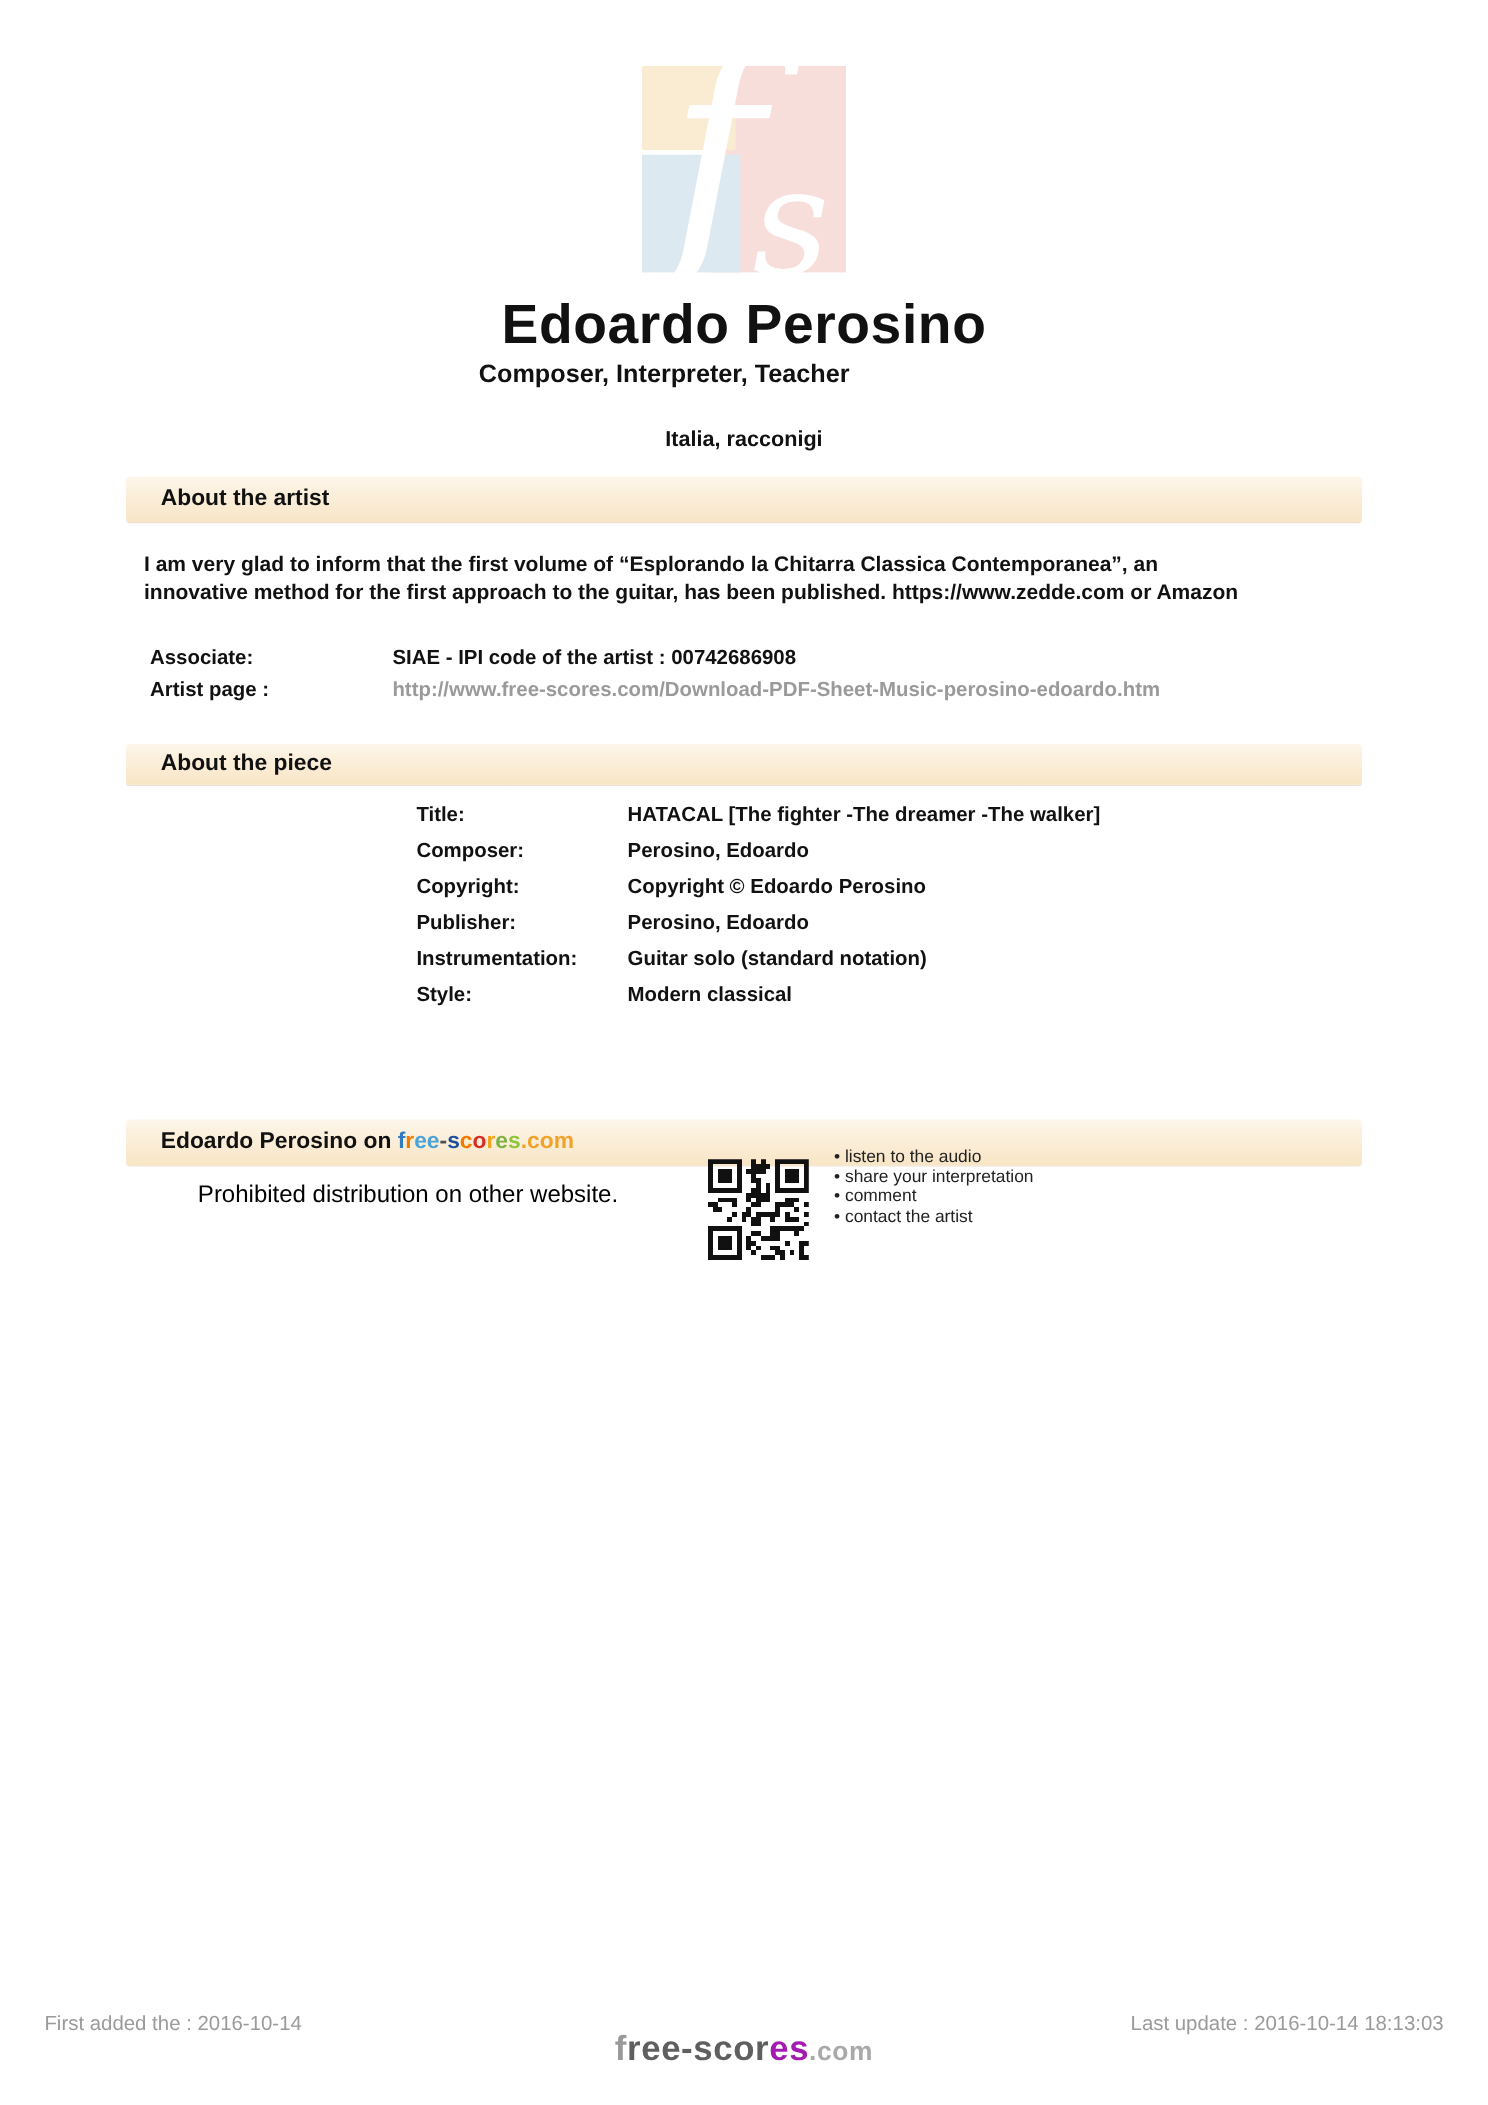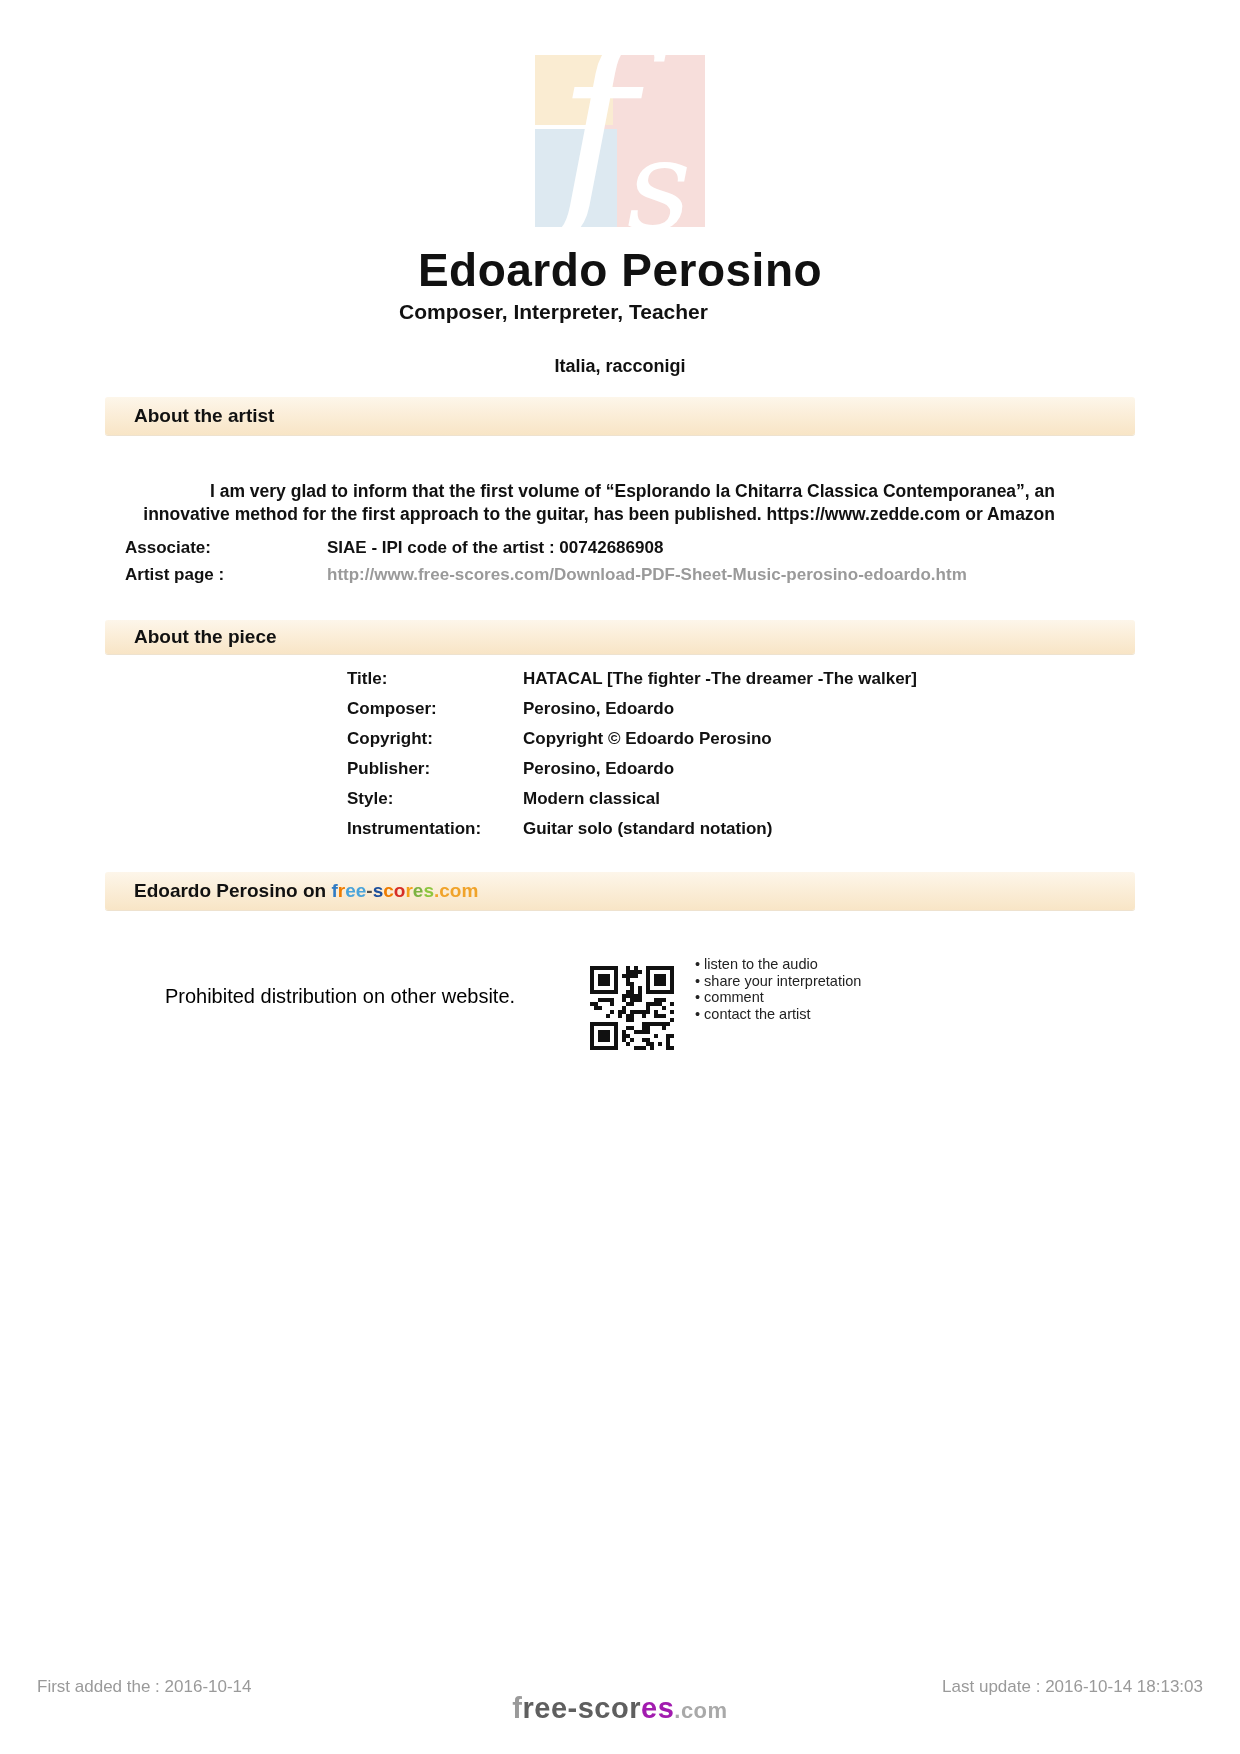--- a/index.html
+++ b/index.html
@@ -22,23 +22,23 @@
   .artist-location{position:absolute;left:0;top:356px;width:1240px;text-align:center;font-size:18px;font-weight:600;}
   
   .section-bar{
     position:absolute;left:105px;width:1030px;height:38px;border-radius:3px;
     background:linear-gradient(180deg,#fdf6ea 0%,#fbeed9 45%,#f8e5c6 100%);
     box-shadow:0 1px 0 rgba(222,198,160,0.5);
     font-size:19px;font-weight:700;line-height:38px;padding-left:29px;box-sizing:border-box;
   }
   .bar-artist{top:397px;}
   .bar-piece{top:620px;height:34px;line-height:34px;}
-  .bar-listing{top:872px;}
-  
-  .bio{position:absolute;left:120px;top:480px;width:935px;font-size:17.5px;line-height:22.5px;font-weight:600;text-align:right;}
+  .bar-listing{top:933px;}
+  
+  .bio{position:absolute;left:120px;top:459px;width:935px;font-size:17.5px;line-height:22.5px;font-weight:600;}
   .artist-fields{position:absolute;left:125px;top:534px;width:1000px;}
   .afield{position:relative;height:27px;line-height:27px;font-size:17px;}
   .afield .flabel{position:absolute;left:0;font-weight:700;}
   .afield .fvalue{position:absolute;left:202px;font-weight:600;}
   .fvalue-link{color:#9a9a9a;text-decoration:none;}
   
   .piece-fields{position:absolute;left:347px;top:664px;width:800px;}
   .pfield{position:relative;height:30px;line-height:30px;font-size:17px;}
   .pfield .flabel{position:absolute;left:0;font-weight:700;}
   .pfield .fvalue{position:absolute;left:176px;font-weight:600;white-space:nowrap;}
@@ -99,26 +99,26 @@
     </div>
     <div class="pfield">
       <span class="flabel">Copyright:</span>
       <span class="fvalue">Copyright © Edoardo Perosino</span>
     </div>
     <div class="pfield">
       <span class="flabel">Publisher:</span>
       <span class="fvalue">Perosino, Edoardo</span>
     </div>
     <div class="pfield">
+      <span class="flabel">Instrumentation:</span>
+      <span class="fvalue">Guitar solo (standard notation)</span>
+    </div>
+    <div class="pfield">
       <span class="flabel">Style:</span>
       <span class="fvalue">Modern classical</span>
-    </div>
-    <div class="pfield">
-      <span class="flabel">Instrumentation:</span>
-      <span class="fvalue">Guitar solo (standard notation)</span>
     </div>
   </div>
 
   <div class="section-bar bar-listing">
     <span>Edoardo Perosino on </span><span class="brand"><span style="color: rgb(47, 123, 196);">f</span><span style="color: rgb(239, 124, 0);">r</span><span style="color: rgb(74, 164, 218);">e</span><span style="color: rgb(74, 164, 218);">e</span><span style="color: rgb(77, 77, 77);">-</span><span style="color: rgb(29, 79, 156);">s</span><span style="color: rgb(239, 124, 0);">c</span><span style="color: rgb(214, 47, 39);">o</span><span style="color: rgb(242, 161, 26);">r</span><span style="color: rgb(124, 179, 66);">e</span><span style="color: rgb(140, 198, 62);">s</span><span style="color: rgb(240, 163, 42);">.</span><span style="color: rgb(240, 163, 42);">c</span><span style="color: rgb(240, 163, 42);">o</span><span style="color: rgb(240, 163, 42);">m</span></span>
   </div>
 
   <div class="warning">Prohibited distribution on other website.</div>
 
   <div class="qr">

